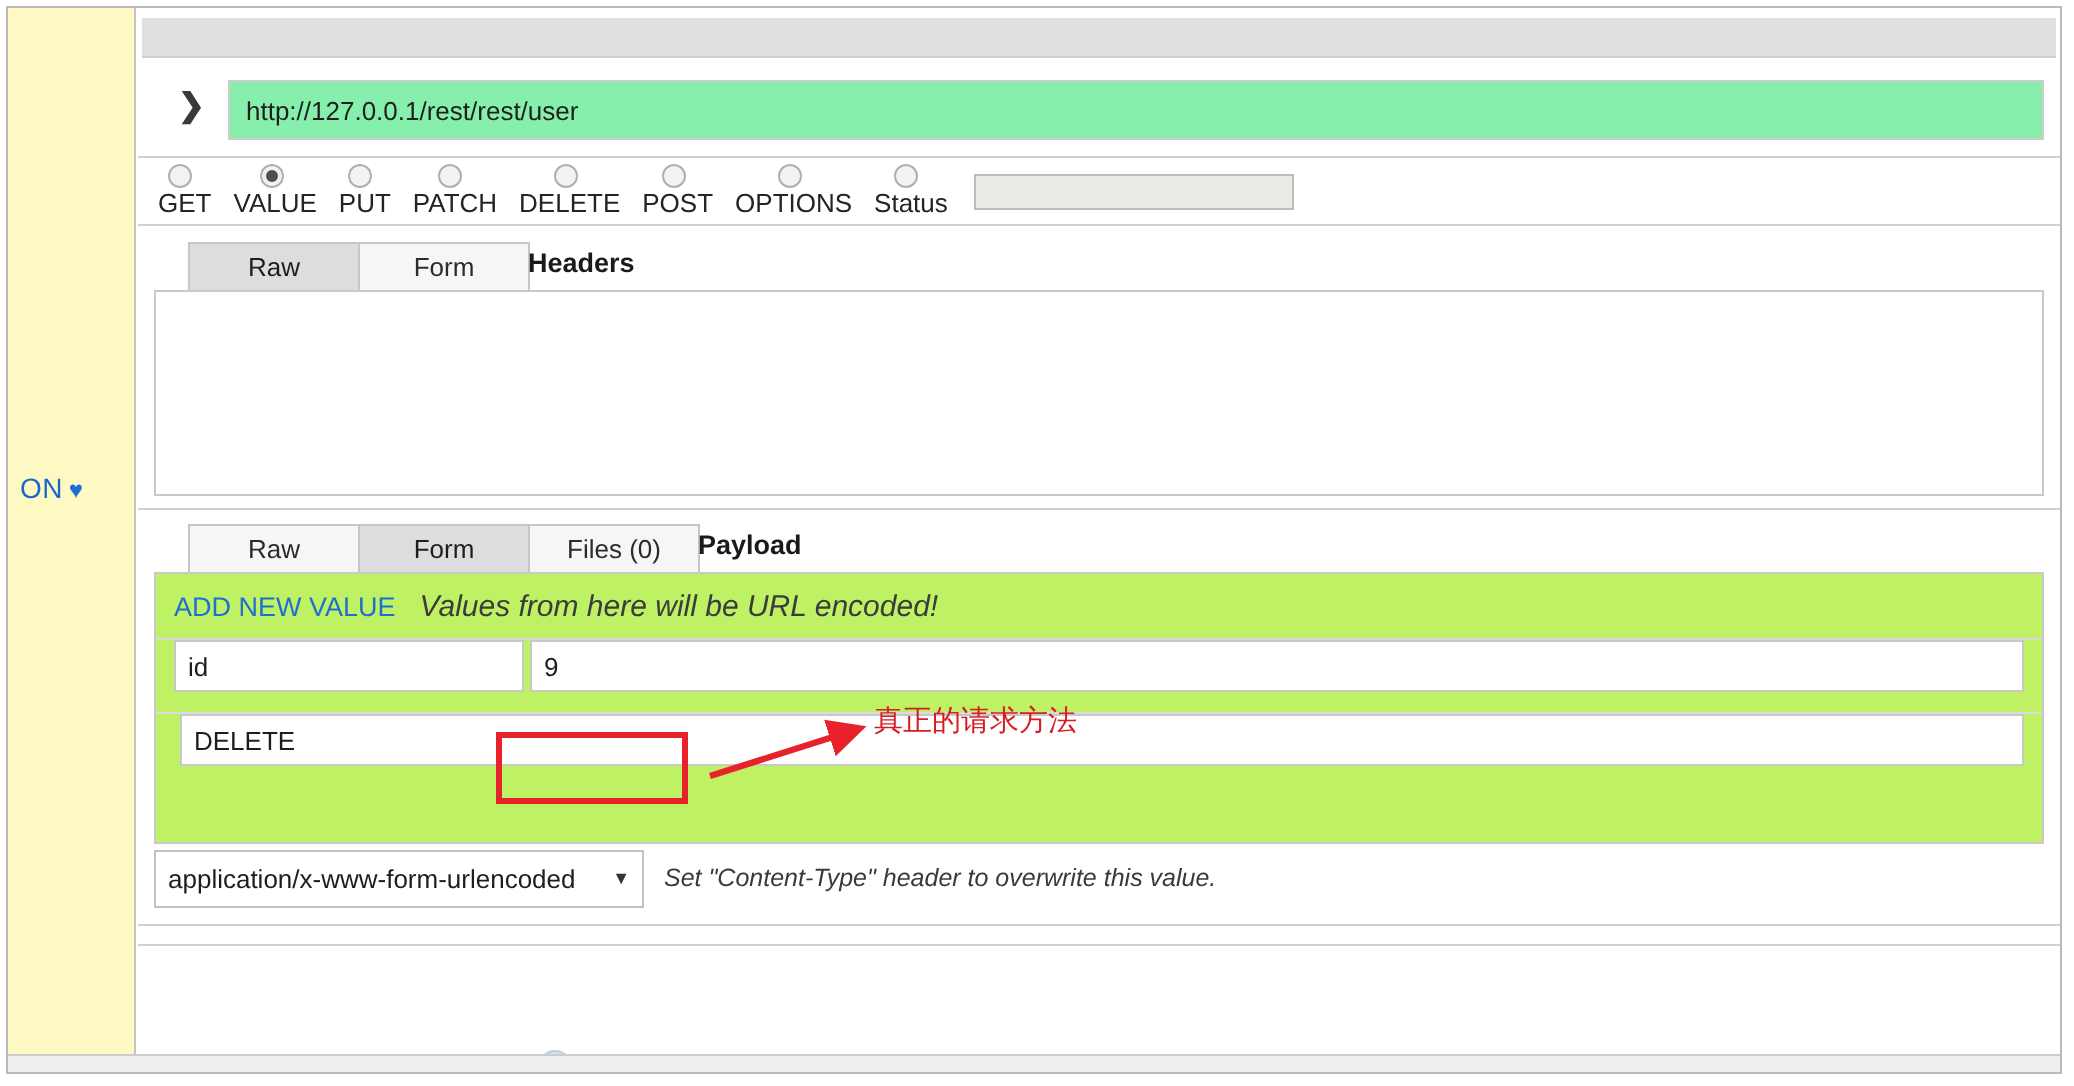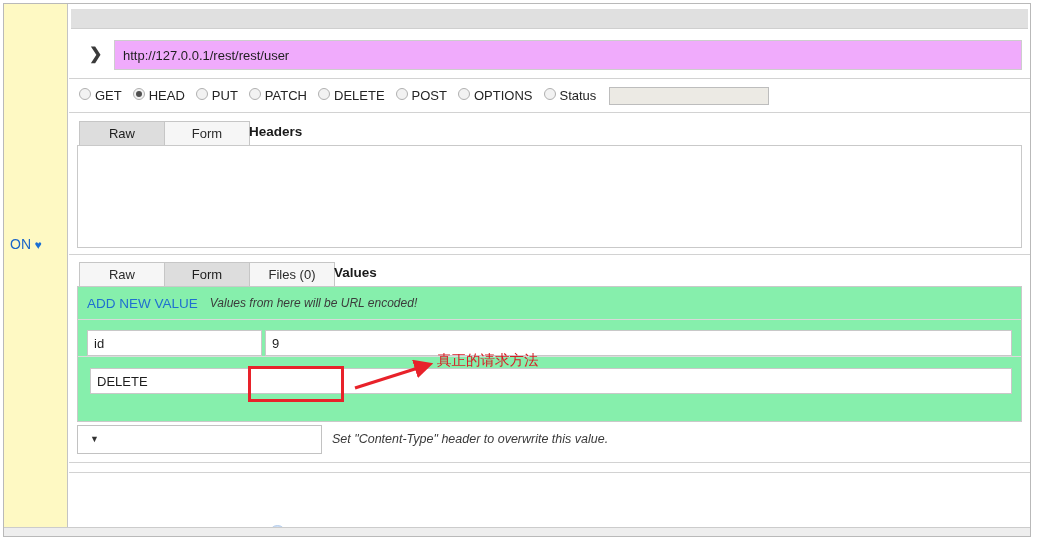--- a/index.html
+++ b/index.html
@@ -96,21 +96,21 @@
     cursor: pointer;
     line-height: 18px;
   }
   #url-input {
     position: absolute;
     left: 45px;
     top: 6px;
     right: 8px;
     height: 30px;
     border: 1px solid #cdcdcd;
-    background: #f0abfc;
+    background: #86efac;
     box-sizing: border-box;
     font-family: "Liberation Sans", sans-serif;
     font-size: 13px;
     color: #1f1f1f;
     padding: 0 8px;
     outline: none;
   }
 
   
   #method-row {
@@ -120,24 +120,25 @@
     right: 0;
     height: 34px;
     border-bottom: 1px solid #d2d2d2;
     display: flex;
     align-items: center;
     padding-left: 10px;
     box-sizing: border-box;
   }
   .radio-item {
     display: inline-flex;
-    align-items: flex-start;
+    align-items: center;
     margin-right: 11px;
     cursor: pointer;
     white-space: nowrap;
+    flex-direction: column;
   }
   .radio-dot {
     width: 12px;
     height: 12px;
     border-radius: 50%;
     border: 1px solid #b0b0b0;
     background: #f2f2f2;
     margin-right: 4px;
     box-sizing: border-box;
     position: relative;
@@ -166,21 +167,21 @@
     margin-left: 2px;
     font-family: "Liberation Sans", sans-serif;
     font-size: 12px;
     padding: 0 4px;
     outline: none;
   }
 
   
   .tabstrip {
     position: absolute;
-    left: 0;
+    left: 15px;
     right: 0;
     height: 31px;
     display: flex;
     align-items: flex-end;
     padding-left: 10px;
     box-sizing: border-box;
   }
   .tab-btn {
     height: 24px;
     min-width: 86px;
@@ -239,21 +240,21 @@
 
   
   #payload-tabstrip { top: 251px; }
   #payload-box {
     position: absolute;
     left: 8px;
     top: 282px;
     right: 8px;
     height: 136px;
     border: 1px solid #c9c9c9;
-    background: #86efac;
+    background: #bef264;
     box-sizing: border-box;
   }
   #add-new-value-row {
     position: absolute;
     left: 0;
     top: 0;
     right: 0;
     height: 33px;
     border-bottom: 1px solid #d9d9d9;
     display: flex;
@@ -263,31 +264,31 @@
   }
   #add-new-value-link {
     color: #1f6fd0;
     font-size: 13.5px;
     cursor: pointer;
     white-space: nowrap;
   }
   #url-encoded-note {
     margin-left: 12px;
     font-style: italic;
-    font-size: 12px;
+    font-size: 15px;
     color: #3b3b3b;
     white-space: nowrap;
   }
   .kv-row {
     position: absolute;
     left: 0;
     right: 0;
     height: 37px;
     display: flex;
-    align-items: flex-end;
+    align-items: flex-start;
     border-bottom: 1px solid #dcdcdc;
     box-sizing: border-box;
     padding: 0 9px;
   }
   #kv-row-0 { top: 33px; }
   #kv-row-1 { top: 70px; border-bottom: none; }
   .kv-key {
     width: 175px;
     height: 26px;
     border: 1px solid #c8c8c8;
@@ -445,21 +446,21 @@
 
     <div id="method-row">
 
       <label class="radio-item">
         <span class="radio-dot"></span>
         <span class="radio-label">GET</span>
       </label>
 
       <label class="radio-item">
         <span class="radio-dot checked"></span>
-        <span class="radio-label">HEAD</span>
+        <span class="radio-label">VALUE</span>
       </label>
 
       <label class="radio-item">
         <span class="radio-dot"></span>
         <span class="radio-label">PUT</span>
       </label>
 
       <label class="radio-item">
         <span class="radio-dot"></span>
         <span class="radio-label">PATCH</span>
@@ -495,21 +496,21 @@
     </div>
 
     <textarea id="headers-area" style=""></textarea>
 
     <div id="headers-divider"></div>
 
     <div class="tabstrip" id="payload-tabstrip">
       <div class="tab-btn">Raw</div>
       <div class="tab-btn active">Form</div>
       <div class="tab-btn">Files (0)</div>
-      <div class="section-title">Values</div>
+      <div class="section-title">Payload</div>
     </div>
 
     <div id="payload-box">
 
       <div id="add-new-value-row">
         <span id="add-new-value-link">ADD NEW VALUE</span>
         <span id="url-encoded-note">Values from here will be URL encoded!</span>
       </div>
 
       <div class="kv-row" id="kv-row-0">
@@ -518,20 +519,21 @@
       </div>
 
       <div class="kv-row" id="kv-row-1">
         <input class="kv-val" type="text" value="DELETE" style="">
       </div>
 
     </div>
 
     <div id="content-type-row">
       <div id="content-type-select">
+        <span>application/x-www-form-urlencoded</span>
         <span id="content-type-caret">▼</span>
       </div>
       <span id="content-type-note">Set "Content-Type" header to overwrite this value.</span>
     </div>
 
     <div id="status-row">
       <span id="status-label">Status</span>
       <span id="status-spinner"></span>
     </div>
 

